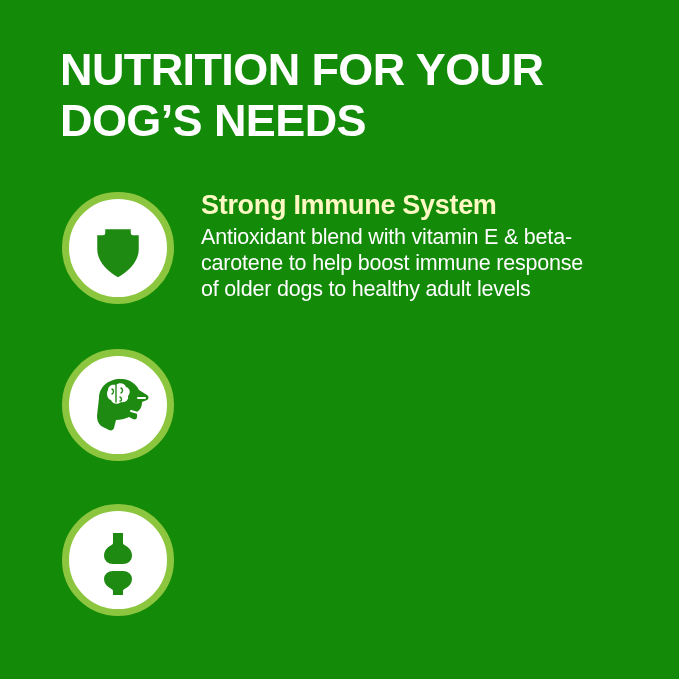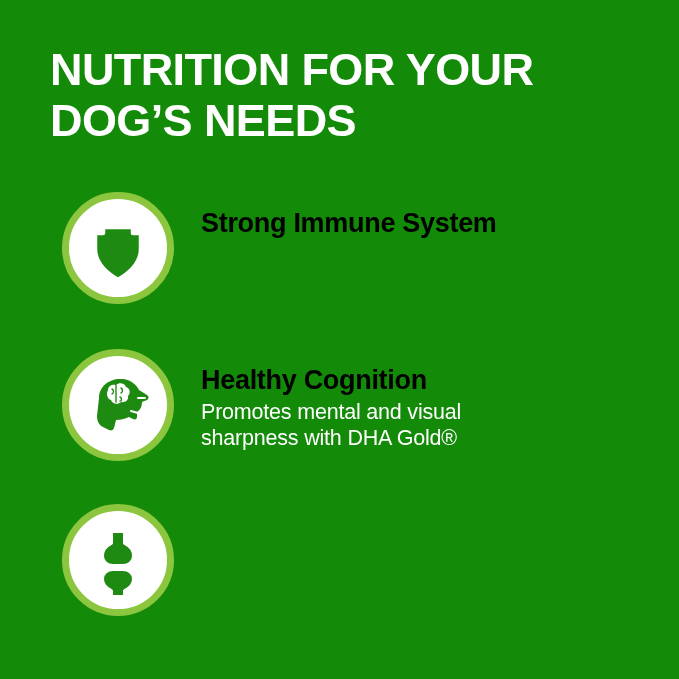--- a/index.html
+++ b/index.html
@@ -17,21 +17,21 @@
 
   .panel {
     position: absolute;
     inset: 0;
     background: #138a08;
   }
 
   
   .headline {
     position: absolute;
-    left: 50px;
+    left: 60px;
     top: 44px;
     width: 580px;
     color: #ffffff;
     font-size: 45px;
     line-height: 51px;
     font-weight: bold;
     letter-spacing: -0.6px;
     text-transform: uppercase;
     white-space: pre-line;
   }
@@ -73,26 +73,26 @@
   }
 
   .feature-text {
     position: absolute;
     left: 201px;
     top: 0;
     width: 465px;
   }
 
   .feature-title {
-    color: #000000;
+    color: #fef9c3;
     font-size: 27px;
     line-height: 31px;
     font-weight: bold;
     letter-spacing: -0.3px;
-    margin: 18px 0 3px 0;
+    margin: 0 0 3px 0;
   }
 
   .feature-desc {
     color: #ffffff;
     font-size: 21.5px;
     line-height: 26px;
     font-weight: normal;
     letter-spacing: -0.2px;
     margin: 0;
     white-space: pre-line;
@@ -109,20 +109,23 @@
   <div class="features">
 
     <div class="feature feature-1">
       <div class="icon-badge">
         <svg width="74" height="74" viewBox="0 0 74 74" aria-hidden="true">
           <path d="M14 22 L14 38 C14 52 25 62 37 69 C49 62 60 52 60 38 L60 22 L52 22 L52 16 L22 16 L22 22 Z" fill="#1e8a12" stroke="#ffffff" stroke-width="4.5" stroke-linejoin="round" stroke-linecap="round"></path>
         </svg>
       </div>
       <div class="feature-text">
         <div class="feature-title">Strong Immune System</div>
+        <div class="feature-desc">Antioxidant blend with vitamin E &amp; beta-
+carotene to help boost immune response
+of older dogs to healthy adult levels</div>
       </div>
     </div>
 
     <div class="feature feature-2">
       <div class="icon-badge">
         <svg width="74" height="74" viewBox="0 0 74 74" aria-hidden="true">
 
           <path d="M18 30 C18 18 29 10 41 11 C49 11.5 55 16 58 22 L66 27 C68 28 68 31 66 32 L61 34
                    C61 39 59 42 56 44 L56 49 C56 51 54 52 52 51 L48 49 C44 51 39 52 35 52
                    L33 60 C32.5 62 30 63 28 62 L22 59 C18 57 16 53 16 48 Z" fill="#1e8a12"></path>
@@ -133,25 +136,20 @@
             <path d="M35 17 L35 34"></path>
             <path d="M31 21 C33 22 33 25 31 26"></path>
             <path d="M40 20 C42 21 42 24 40 25"></path>
             <path d="M39 29 C41 30 41 33 39 33"></path>
           </g>
 
           <path d="M57 30 L64 30" stroke="#ffffff" stroke-width="2" stroke-linecap="round"></path>
           <path d="M50 43 L57 45" stroke="#ffffff" stroke-width="2" stroke-linecap="round"></path>
         </svg>
       </div>
-      <div class="feature-text">
-        <div class="feature-title">Healthy Cognition</div>
-        <div class="feature-desc">Promotes mental and visual
-sharpness with DHA Gold®</div>
-      </div>
     </div>
 
     <div class="feature feature-3">
       <div class="icon-badge">
         <svg width="74" height="74" viewBox="0 0 74 74" aria-hidden="true">
 
           <path d="M30 8 L44 8 L44 20 C50 23 53 28 53 33 C53 39 48 43 42 43
                    L32 43 C26 43 21 39 21 33 C21 28 24 23 30 20 Z" fill="#1e8a12" stroke="#ffffff" stroke-width="4" stroke-linejoin="round" stroke-linecap="round"></path>
 
           <path d="M32 46 L42 46 C48 46 53 50 53 56 C53 61 50 65 44 68 L44 74 L30 74 L30 68

